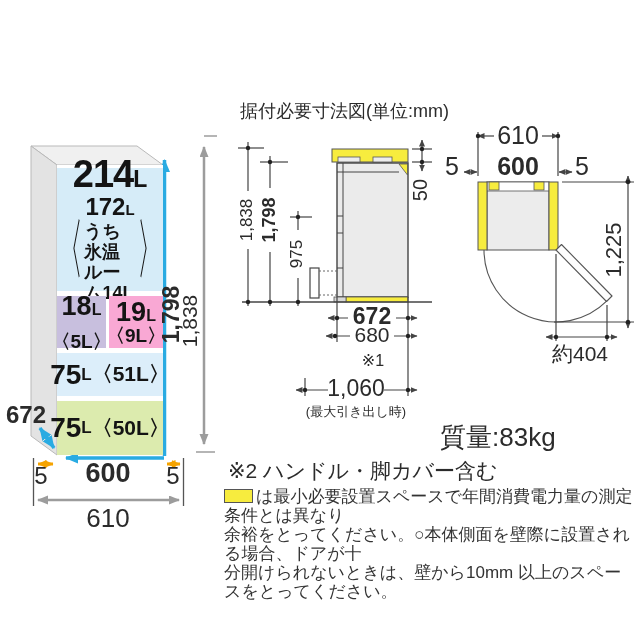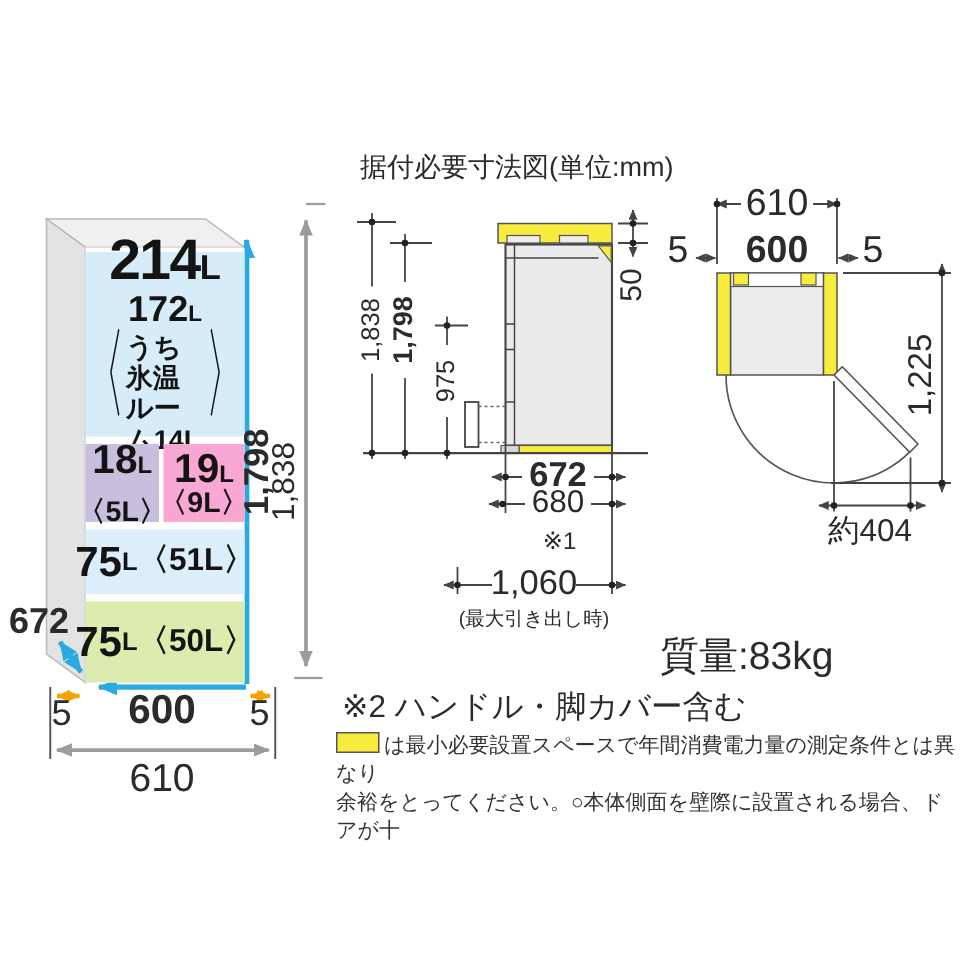--- a/index.html
+++ b/index.html
@@ -17,21 +17,21 @@
   .num-lg{font-size:38px;letter-spacing:-1px;}
   .unit-lg{font-size:23px;}
   .num-md{font-size:24px;}
   .unit-md{font-size:15px;}
   .kana{font-size:18px;}
   .bracket{font-size:26px;font-weight:400;display:inline-block;transform:scaleY(2.55);line-height:1;}
   .brrow{display:flex;align-items:center;gap:1px;}
   .brcol{display:flex;flex-direction:column;align-items:center;line-height:1.15;}
   .sub-sz{font-size:19px;}
   svg text{font-family:"Liberation Sans","DejaVu Sans",sans-serif;fill:#2b2b2b;}
-  .legend-line{font-size:14px;line-height:19px;color:#333;}
+  .legend-line{font-size:17px;line-height:19px;color:#333;}
   #legend{position:absolute;left:224px;top:487px;width:414px;}
   .swatch{display:inline-block;width:27px;height:12px;background:#f7ec3e;border:1px solid #555;
           vertical-align:-1px;margin-right:3px;}
 </style>
 </head>
 <body>
 
 <div class="t" style="left:240px;top:83px;font-size:18px;margin-top:16px;">据付必要寸法図(単位:mm)</div>
 
 <svg class="abs" style="left:0;top:120px;" width="230" height="420" viewBox="0 0 230 420">
@@ -242,13 +242,14 @@
   </g>
 </svg>
 
 <div class="t" style="left:440px;top:420px;width:198px;font-size:26px;">質量:83kg</div>
 
 <div class="t" style="left:228px;top:457px;font-size:21px;">※2 ハンドル・脚カバー含む</div>
 
 <div id="legend">
   <div class="legend-line"><span class="swatch"></span><span>は最小必要設置スペースで年間消費電力量の測定条件とは異なり</span></div>
   <div class="legend-line">余裕をとってください。○本体側面を壁際に設置される場合、ドアが十</div>
+  <div class="legend-line">分開けられないときは、壁から10mm 以上のスペースをとってください。</div>
 </div>
 
 </body></html>

